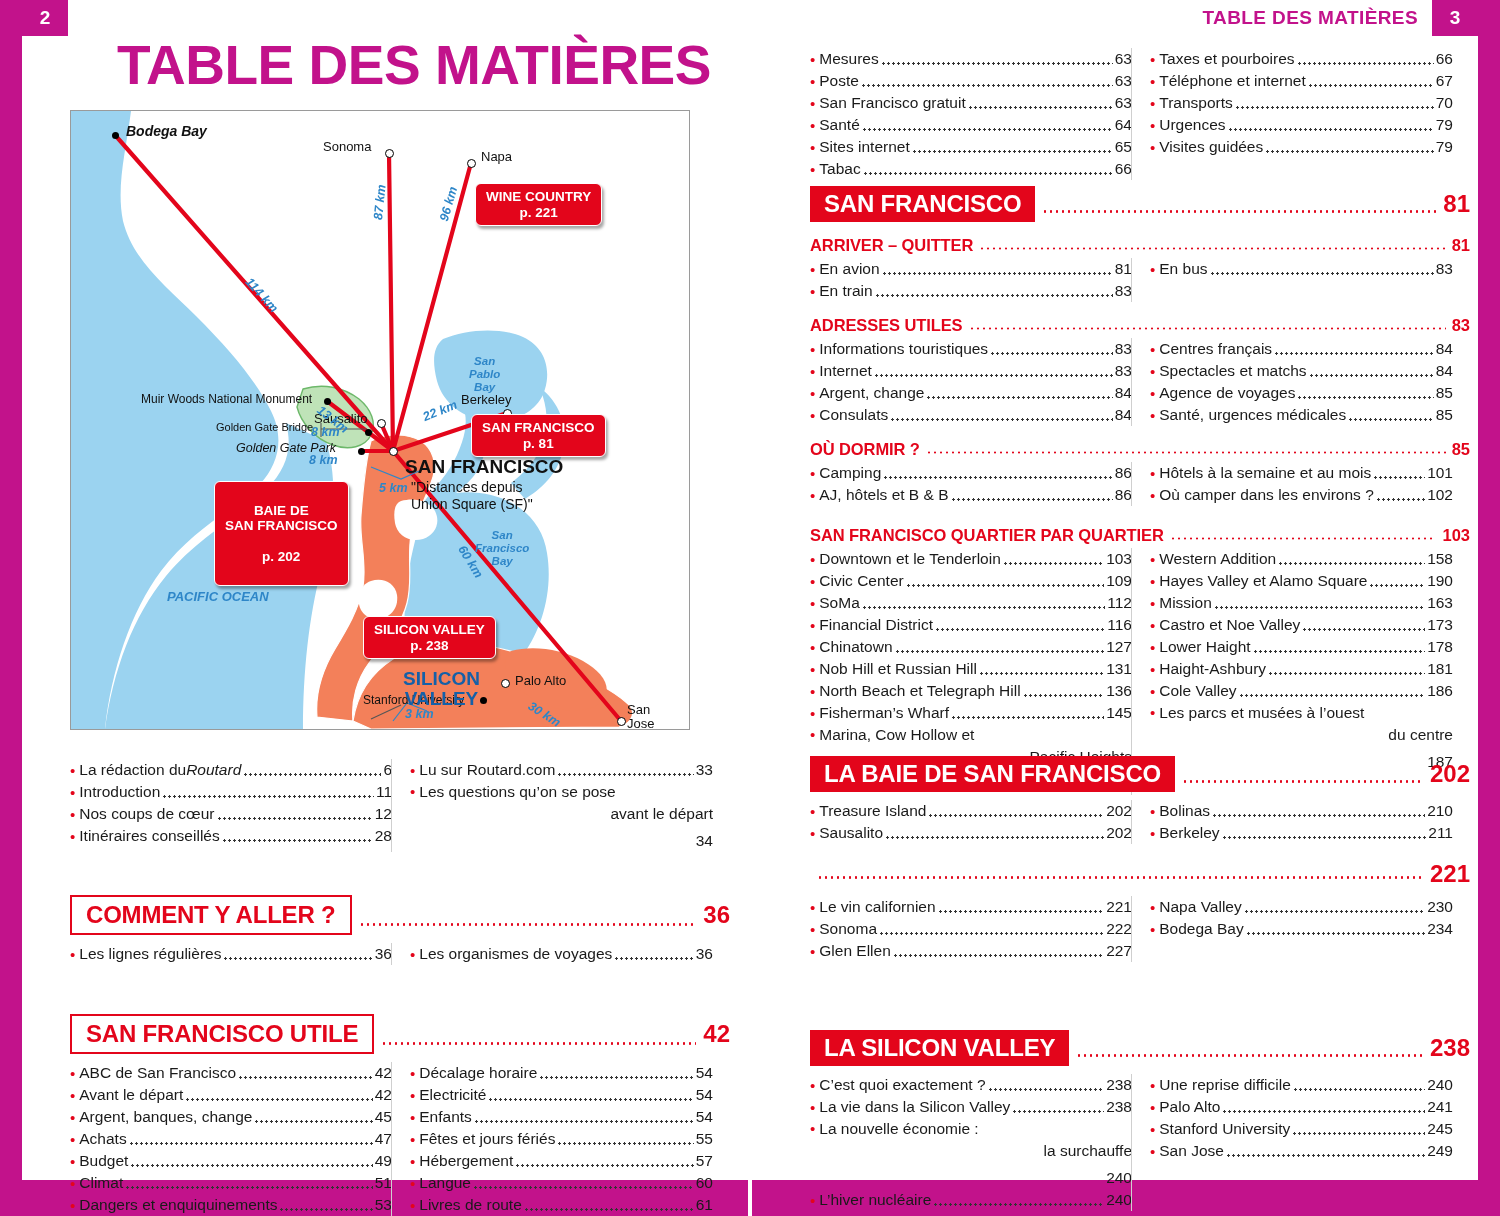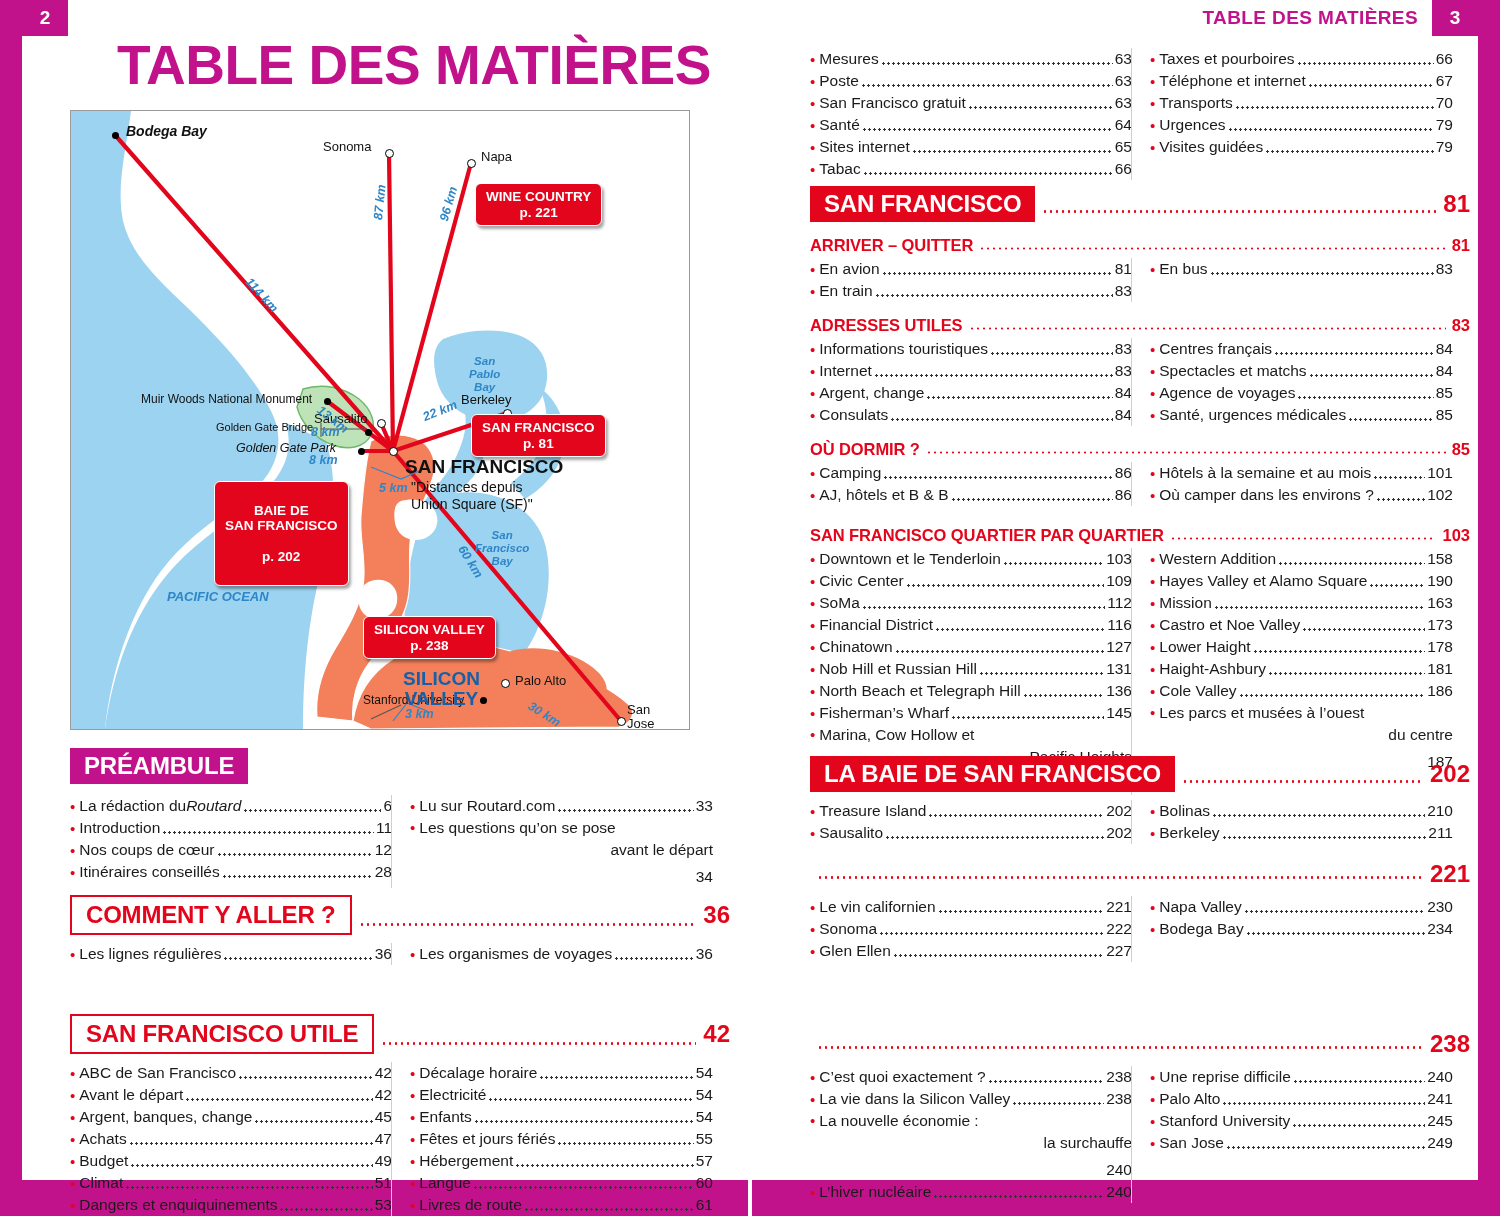--- a/index.html
+++ b/index.html
@@ -285,23 +285,20 @@
       <div>p. 202</div>
     </div>
     <div class="callout" style="left:292px; top:505px;">
       <div>SILICON VALLEY</div>
       <div>p. 238</div>
     </div>
 
   </div>
 
   <div class="sec" style="left:48px; top:748px;">
-    <div class="hdr">
-      <div class="hdr-box magenta">PRÉAMBULE</div>
-    </div>
     <div class="cols" style="margin-top:11px;">
       <div class="col">
         <div class="entry">
           <span class="bullet">•</span>
           <span class="etext">La rédaction du </span>
           <span class="etext ital">Routard</span>
           <span class="eleader"></span>
           <span class="epage">6</span>
         </div>
         <div class="entry">
@@ -889,20 +886,21 @@
             <span class="etext">Bodega Bay</span>
             <span class="eleader"></span>
             <span class="epage">234</span>
           </div>
       </div>
     </div>
   </div>
 
   <div class="sec" style="left:58px; top:1030px;">
     <div class="hdr">
+      <div class="hdr-box solid">LA SILICON VALLEY</div>
       <div class="hdr-leader"></div>
       <div class="hdr-page">238</div>
     </div>
     <div class="cols" style="margin-top:8px;">
       <div class="col">
         <div class="entry">
             <span class="bullet">•</span>
             <span class="etext">C’est quoi exactement ?</span>
             <span class="eleader"></span>
             <span class="epage">238</span>

